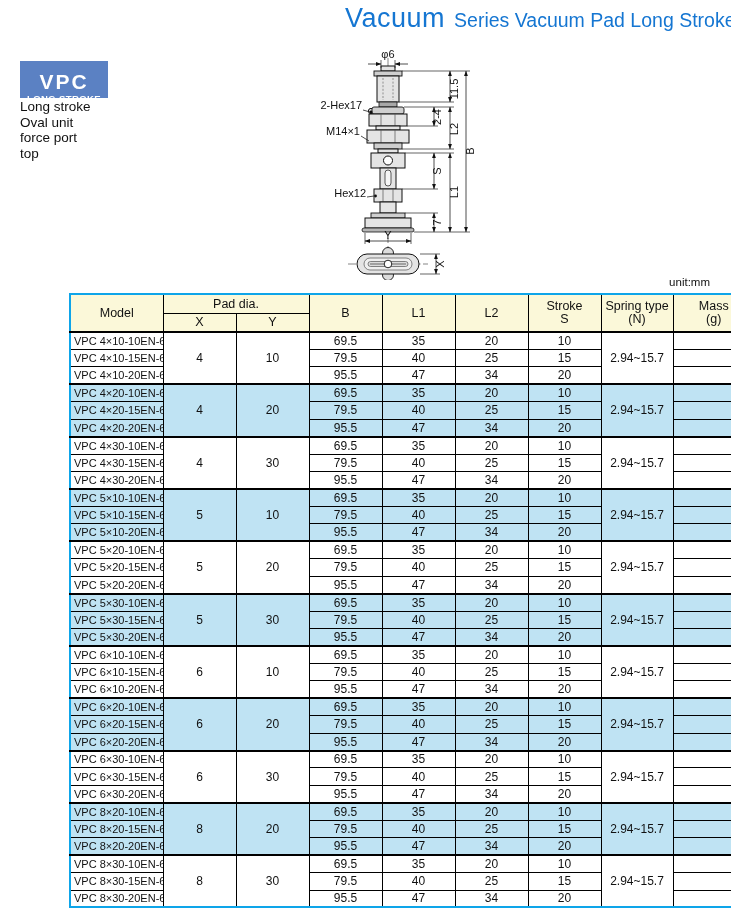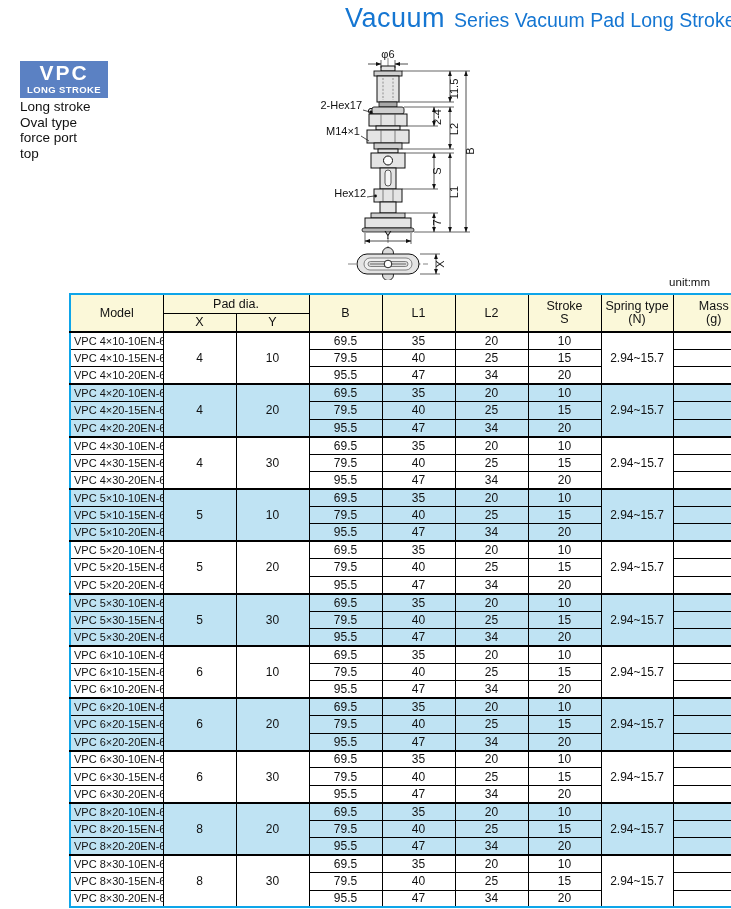--- a/index.html
+++ b/index.html
@@ -4,21 +4,21 @@
 <style>
   * { margin:0; padding:0; box-sizing:border-box; }
   html,body { width:731px; height:909px; background:#fff; font-family:"Liberation Sans", sans-serif; color:#111; }
   body { position:relative; overflow:hidden; }
 
   .title { position:absolute; left:345px; top:3px; white-space:nowrap; color:#1576d2; }
   .title .brand { font-size:27px; letter-spacing:0.5px;text-align:right; }
   .title .sub { font-size:19.5px; margin-left:9px; }
 
   .badge { position:absolute; left:20px; top:61px; width:88px; height:37px; background:#5b81c3; color:#fff; text-align:center; }
-  .badge-name { font-size:21px; font-weight:bold; line-height:22px; padding-top:1px; letter-spacing:2px; }
+  .badge-name { font-size:21px; font-weight:bold; line-height:22px; padding-top:10px; letter-spacing:2px; }
   .badge-tag { font-size:9.5px; font-weight:bold; letter-spacing:0.4px; line-height:12px; }
 
   .desc { position:absolute; left:20px; top:99px; font-size:13.5px; line-height:15.5px; }
 
   .diagram { position:absolute; left:288px; top:45px; }
   .part  { fill:#e4e4e4; stroke:#111; stroke-width:1; }
   .part2 { fill:#cfcfcf; stroke:#111; stroke-width:0.9; }
   .dark  { fill:#a8a8a8; stroke:#111; stroke-width:0.8; }
   .facet { stroke:#555; stroke-width:0.7; }
   .thread{ stroke:#555; stroke-width:0.6; stroke-dasharray:2 1.6; }
@@ -49,21 +49,21 @@
   <span class="brand">Vacuum</span><span class="sub">Series Vacuum Pad Long Stroke</span>
 </div>
 
 <div class="badge">
   <div class="badge-name">VPC</div>
   <div class="badge-tag">LONG STROKE</div>
 </div>
 
 <div class="desc">
   <div>Long stroke</div>
-  <div>Oval type</div>
+  <div>Oval unit</div>
   <div>force port</div>
   <div>top</div>
 </div>
 
 <svg class="diagram" width="190" height="235" viewBox="0 0 190 235" xmlns="http://www.w3.org/2000/svg">
   <defs>
     <marker id="ar" viewBox="0 0 10 10" refX="9" refY="5" markerWidth="7.5" markerHeight="7.5" orient="auto-start-reverse">
       <path d="M0,1.6 L9.5,5 L0,8.4 z" fill="#111"></path>
     </marker>
   </defs>

